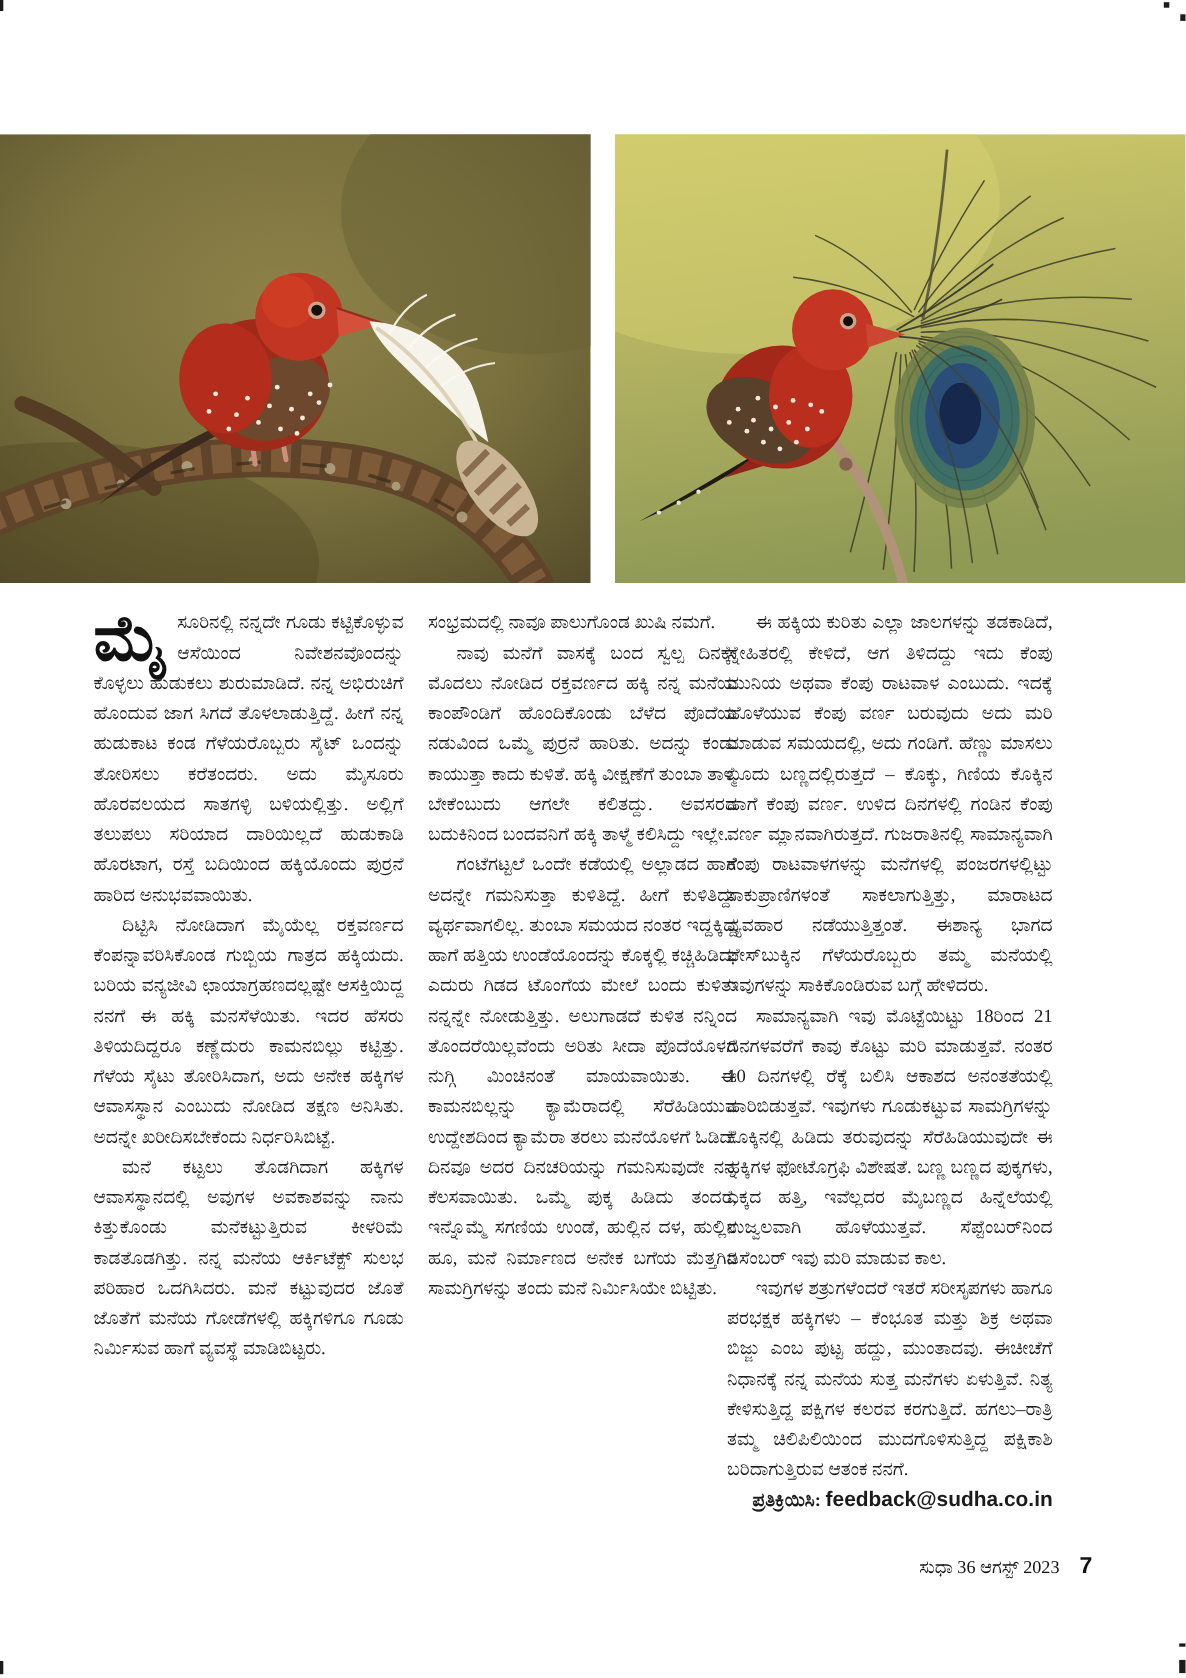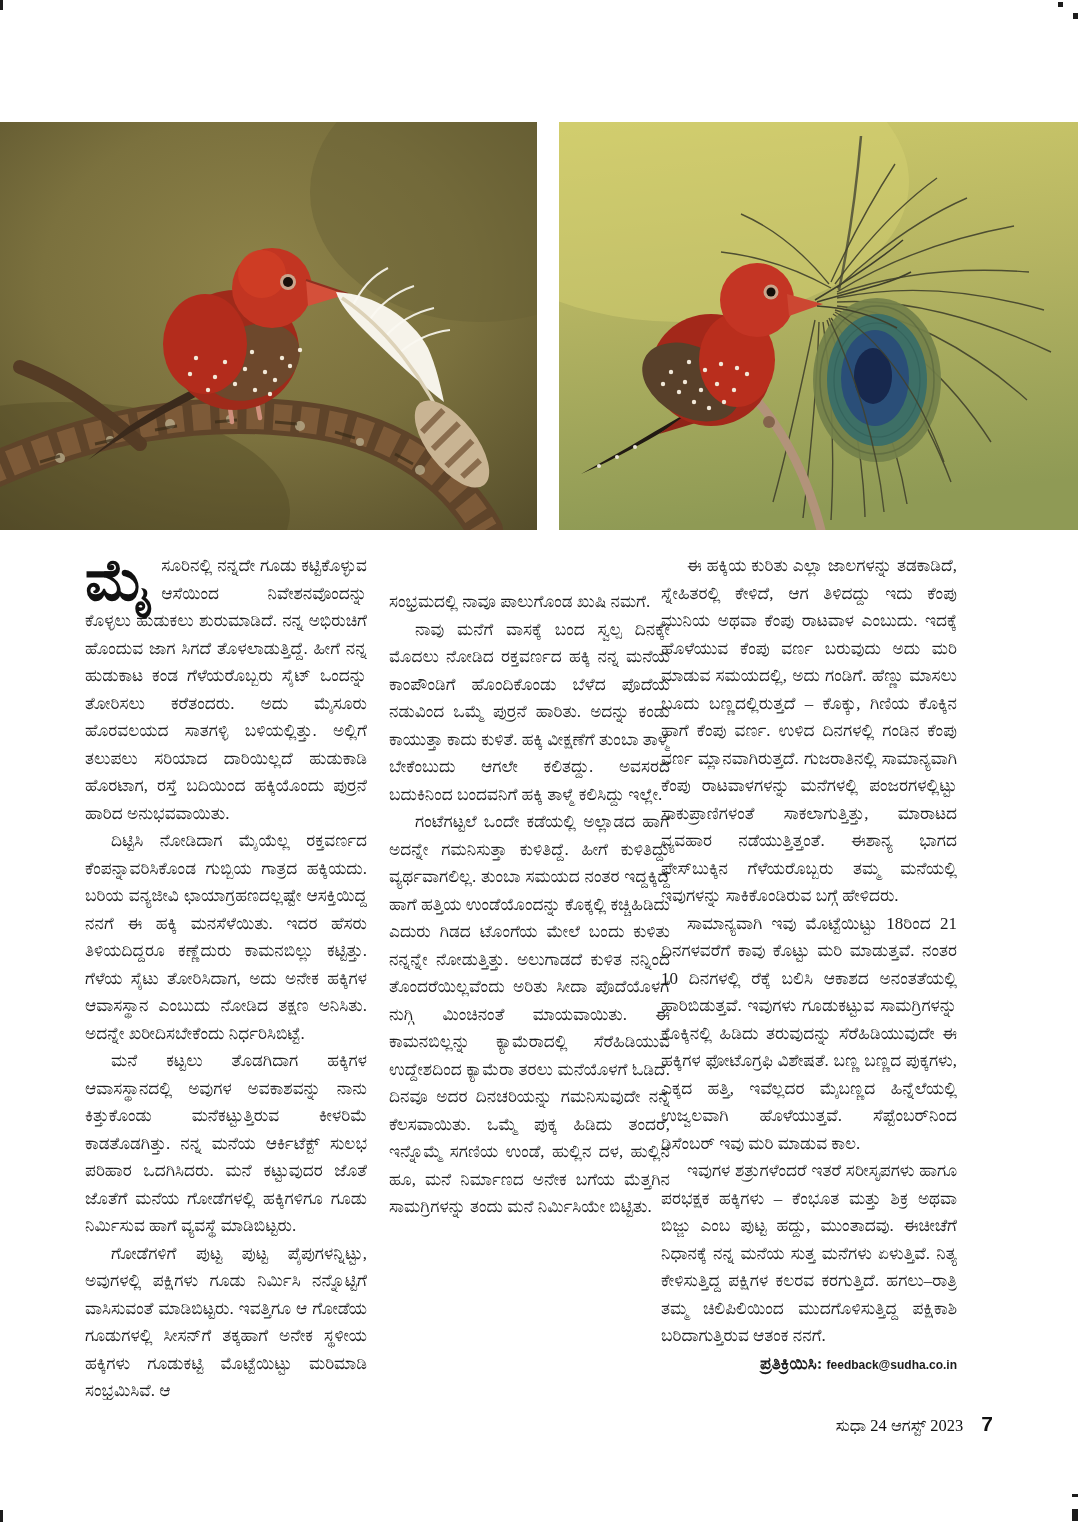--- a/index.html
+++ b/index.html
@@ -6,29 +6,29 @@
   .page { position:relative; width:1078px; height:1525px; background:#ffffff; overflow:hidden;
           font-family:"Liberation Serif", serif; color:#1b1b1b; }
   .crop { position:absolute; background:#1c1c1c; }
   .photo { position:absolute; top:122px; height:408px; margin:0; padding:0; }
   .photo svg { display:block; width:100%; height:100%; }
   .photo-left  { left:0; width:537px; }
   .photo-right { left:559px; width:519px; }
   .col { position:absolute; top:552px; height:848px; overflow:hidden;
          text-align:justify; font-size:17px; line-height:27.5px; }
   .col1 { left:85px;  width:282px; }
-  .col2 { left:389px; width:281px;margin-top:36px; }
+  .col2 { left:389px; width:281px; }
   .col3 { left:661px; width:296px; }
   p.para { margin:0; padding:0; text-indent:26px; }
   p.para.flow { text-indent:0; }
   p.para.lead { text-indent:0; }
   .dropcap { float:left; font-size:58px; line-height:46px; font-weight:700;
              padding:6px 9px 0 0; color:#111; }
   .feedback { margin:0; padding:0; text-align:right; font-weight:700; }
-  .feedback .fb-email { font-family:"Liberation Sans", sans-serif; font-size:12px; }
+  .feedback .fb-email { font-family:"Liberation Sans", sans-serif; font-size:19px; }
   .footer { position:absolute; top:1412px; left:0; width:993px; text-align:right;
             font-size:16.5px; color:#111; }
   .footer .footer-page { font-family:"Liberation Sans", sans-serif; font-weight:700;
                          font-size:21px; margin-left:14px; }
 </style>
 </head>
 <body>
 
 <div class="page">
 
@@ -197,34 +197,33 @@
           <circle cx="178" cy="246" r="2.2"></circle>
           <circle cx="104" cy="262" r="2.2"></circle>
       </g>
     </svg>
   </figure>
 
   <div class="col col1">
     <p class="para lead"><span class="dropcap">ಮೈ</span><span>ಸೂರಿನಲ್ಲಿ ನನ್ನದೇ ಗೂಡು ಕಟ್ಟಿಕೊಳ್ಳುವ ಆಸೆಯಿಂದ ನಿವೇಶನವೊಂದನ್ನು ಕೊಳ್ಳಲು ಹುಡುಕಲು ಶುರುಮಾಡಿದೆ. ನನ್ನ ಅಭಿರುಚಿಗೆ ಹೊಂದುವ ಜಾಗ ಸಿಗದೆ ತೊಳಲಾಡುತ್ತಿದ್ದೆ. ಹೀಗೆ ನನ್ನ ಹುಡುಕಾಟ ಕಂಡ ಗೆಳೆಯರೊಬ್ಬರು ಸೈಟ್ ಒಂದನ್ನು ತೋರಿಸಲು ಕರೆತಂದರು. ಅದು ಮೈಸೂರು ಹೊರವಲಯದ ಸಾತಗಳ್ಳಿ ಬಳಿಯಲ್ಲಿತ್ತು. ಅಲ್ಲಿಗೆ ತಲುಪಲು ಸರಿಯಾದ ದಾರಿಯಿಲ್ಲದೆ ಹುಡುಕಾಡಿ ಹೊರಟಾಗ, ರಸ್ತೆ ಬದಿಯಿಂದ ಹಕ್ಕಿಯೊಂದು ಪುರ್ರನೆ ಹಾರಿದ ಅನುಭವವಾಯಿತು.</span></p>
     <p class="para">ದಿಟ್ಟಿಸಿ ನೋಡಿದಾಗ ಮೈಯೆಲ್ಲ ರಕ್ತವರ್ಣದ ಕೆಂಪನ್ನಾವರಿಸಿಕೊಂಡ ಗುಬ್ಬಿಯ ಗಾತ್ರದ ಹಕ್ಕಿಯದು. ಬರಿಯ ವನ್ಯಜೀವಿ ಛಾಯಾಗ್ರಹಣದಲ್ಲಷ್ಟೇ ಆಸಕ್ತಿಯಿದ್ದ ನನಗೆ ಈ ಹಕ್ಕಿ ಮನಸೆಳೆಯಿತು. ಇದರ ಹೆಸರು ತಿಳಿಯದಿದ್ದರೂ ಕಣ್ಣೆದುರು ಕಾಮನಬಿಲ್ಲು ಕಟ್ಟಿತ್ತು. ಗೆಳೆಯ ಸೈಟು ತೋರಿಸಿದಾಗ, ಅದು ಅನೇಕ ಹಕ್ಕಿಗಳ ಆವಾಸಸ್ಥಾನ ಎಂಬುದು ನೋಡಿದ ತಕ್ಷಣ ಅನಿಸಿತು. ಅದನ್ನೇ ಖರೀದಿಸಬೇಕೆಂದು ನಿರ್ಧರಿಸಿಬಿಟ್ಟೆ.</p>
     <p class="para">ಮನೆ ಕಟ್ಟಲು ತೊಡಗಿದಾಗ ಹಕ್ಕಿಗಳ ಆವಾಸಸ್ಥಾನದಲ್ಲಿ ಅವುಗಳ ಅವಕಾಶವನ್ನು ನಾನು ಕಿತ್ತುಕೊಂಡು ಮನೆಕಟ್ಟುತ್ತಿರುವ ಕೀಳರಿಮೆ ಕಾಡತೊಡಗಿತ್ತು. ನನ್ನ ಮನೆಯ ಆರ್ಕಿಟೆಕ್ಟ್ ಸುಲಭ ಪರಿಹಾರ ಒದಗಿಸಿದರು. ಮನೆ ಕಟ್ಟುವುದರ ಜೊತೆ ಜೊತೆಗೆ ಮನೆಯ ಗೋಡೆಗಳಲ್ಲಿ ಹಕ್ಕಿಗಳಿಗೂ ಗೂಡು ನಿರ್ಮಿಸುವ ಹಾಗೆ ವ್ಯವಸ್ಥೆ ಮಾಡಿಬಿಟ್ಟರು.</p>
-    <p class="para">ಗೋಡೆಗಳಿಗೆ ಪುಟ್ಟ ಪುಟ್ಟ ಪೈಪುಗಳನ್ನಿಟ್ಟು, ಅವುಗಳಲ್ಲಿ ಪಕ್ಷಿಗಳು ಗೂಡು ನಿರ್ಮಿಸಿ ನನ್ನೊಟ್ಟಿಗೆ ವಾಸಿಸುವಂತೆ ಮಾಡಿಬಿಟ್ಟರು. ಇವತ್ತಿಗೂ ಆ ಗೋಡೆಯ ಗೂಡುಗಳಲ್ಲಿ ಸೀಸನ್‌ಗೆ ತಕ್ಕಹಾಗೆ ಅನೇಕ ಸ್ಥಳೀಯ ಹಕ್ಕಿಗಳು ಗೂಡುಕಟ್ಟಿ ಮೊಟ್ಟೆಯಿಟ್ಟು ಮರಿಮಾಡಿ ಸಂಭ್ರಮಿಸಿವೆ. ಆ</p>
   </div>
 
   <div class="col col2">
     <p class="para flow">ಸಂಭ್ರಮದಲ್ಲಿ ನಾವೂ ಪಾಲುಗೊಂಡ ಖುಷಿ ನಮಗೆ.</p>
     <p class="para">ನಾವು ಮನೆಗೆ ವಾಸಕ್ಕೆ ಬಂದ ಸ್ವಲ್ಪ ದಿನಕ್ಕೇ ಮೊದಲು ನೋಡಿದ ರಕ್ತವರ್ಣದ ಹಕ್ಕಿ ನನ್ನ ಮನೆಯ ಕಾಂಪೌಂಡಿಗೆ ಹೊಂದಿಕೊಂಡು ಬೆಳೆದ ಪೊದೆಯ ನಡುವಿಂದ ಒಮ್ಮೆ ಪುರ್ರನೆ ಹಾರಿತು. ಅದನ್ನು ಕಂಡು ಕಾಯುತ್ತಾ ಕಾದು ಕುಳಿತೆ. ಹಕ್ಕಿ ವೀಕ್ಷಣೆಗೆ ತುಂಬಾ ತಾಳ್ಮೆ ಬೇಕೆಂಬುದು ಆಗಲೇ ಕಲಿತದ್ದು. ಅವಸರದ ಬದುಕಿನಿಂದ ಬಂದವನಿಗೆ ಹಕ್ಕಿ ತಾಳ್ಮೆ ಕಲಿಸಿದ್ದು ಇಲ್ಲೇ.</p>
     <p class="para">ಗಂಟೆಗಟ್ಟಲೆ ಒಂದೇ ಕಡೆಯಲ್ಲಿ ಅಲ್ಲಾಡದ ಹಾಗೆ ಅದನ್ನೇ ಗಮನಿಸುತ್ತಾ ಕುಳಿತಿದ್ದೆ. ಹೀಗೆ ಕುಳಿತಿದ್ದು ವ್ಯರ್ಥವಾಗಲಿಲ್ಲ. ತುಂಬಾ ಸಮಯದ ನಂತರ ಇದ್ದಕ್ಕಿದ್ದ ಹಾಗೆ ಹತ್ತಿಯ ಉಂಡೆಯೊಂದನ್ನು ಕೊಕ್ಕಲ್ಲಿ ಕಚ್ಚಿಹಿಡಿದು ಎದುರು ಗಿಡದ ಟೊಂಗೆಯ ಮೇಲೆ ಬಂದು ಕುಳಿತು ನನ್ನನ್ನೇ ನೋಡುತ್ತಿತ್ತು. ಅಲುಗಾಡದೆ ಕುಳಿತ ನನ್ನಿಂದ ತೊಂದರೆಯಿಲ್ಲವೆಂದು ಅರಿತು ಸೀದಾ ಪೊದೆಯೊಳಗೆ ನುಗ್ಗಿ ಮಿಂಚಿನಂತೆ ಮಾಯವಾಯಿತು. ಈ ಕಾಮನಬಿಲ್ಲನ್ನು ಕ್ಯಾಮೆರಾದಲ್ಲಿ ಸೆರೆಹಿಡಿಯುವ ಉದ್ದೇಶದಿಂದ ಕ್ಯಾಮೆರಾ ತರಲು ಮನೆಯೊಳಗೆ ಓಡಿದೆ. ದಿನವೂ ಅದರ ದಿನಚರಿಯನ್ನು ಗಮನಿಸುವುದೇ ನನ್ನ ಕೆಲಸವಾಯಿತು. ಒಮ್ಮೆ ಪುಕ್ಕ ಹಿಡಿದು ತಂದರೆ, ಇನ್ನೊಮ್ಮೆ ಸಗಣಿಯ ಉಂಡೆ, ಹುಲ್ಲಿನ ದಳ, ಹುಲ್ಲಿನ ಹೂ, ಮನೆ ನಿರ್ಮಾಣದ ಅನೇಕ ಬಗೆಯ ಮೆತ್ತಗಿನ ಸಾಮಗ್ರಿಗಳನ್ನು ತಂದು ಮನೆ ನಿರ್ಮಿಸಿಯೇ ಬಿಟ್ಟಿತು.</p>
   </div>
 
   <div class="col col3">
     <p class="para">ಈ ಹಕ್ಕಿಯ ಕುರಿತು ಎಲ್ಲಾ ಜಾಲಗಳನ್ನು ತಡಕಾಡಿದೆ, ಸ್ನೇಹಿತರಲ್ಲಿ ಕೇಳಿದೆ, ಆಗ ತಿಳಿದದ್ದು ಇದು ಕೆಂಪು ಮುನಿಯ ಅಥವಾ ಕೆಂಪು ರಾಟವಾಳ ಎಂಬುದು. ಇದಕ್ಕೆ ಹೊಳೆಯುವ ಕೆಂಪು ವರ್ಣ ಬರುವುದು ಅದು ಮರಿ ಮಾಡುವ ಸಮಯದಲ್ಲಿ, ಅದು ಗಂಡಿಗೆ. ಹೆಣ್ಣು ಮಾಸಲು ಬೂದು ಬಣ್ಣದಲ್ಲಿರುತ್ತದೆ – ಕೊಕ್ಕು, ಗಿಣಿಯ ಕೊಕ್ಕಿನ ಹಾಗೆ ಕೆಂಪು ವರ್ಣ. ಉಳಿದ ದಿನಗಳಲ್ಲಿ ಗಂಡಿನ ಕೆಂಪು ವರ್ಣ ಮ್ಲಾನವಾಗಿರುತ್ತದೆ. ಗುಜರಾತಿನಲ್ಲಿ ಸಾಮಾನ್ಯವಾಗಿ ಕೆಂಪು ರಾಟವಾಳಗಳನ್ನು ಮನೆಗಳಲ್ಲಿ ಪಂಜರಗಳಲ್ಲಿಟ್ಟು ಸಾಕುಪ್ರಾಣಿಗಳಂತೆ ಸಾಕಲಾಗುತ್ತಿತ್ತು, ಮಾರಾಟದ ವ್ಯವಹಾರ ನಡೆಯುತ್ತಿತ್ತಂತೆ. ಈಶಾನ್ಯ ಭಾಗದ ಫೇಸ್‌ಬುಕ್ಕಿನ ಗೆಳೆಯರೊಬ್ಬರು ತಮ್ಮ ಮನೆಯಲ್ಲಿ ಇವುಗಳನ್ನು ಸಾಕಿಕೊಂಡಿರುವ ಬಗ್ಗೆ ಹೇಳಿದರು.</p>
     <p class="para">ಸಾಮಾನ್ಯವಾಗಿ ಇವು ಮೊಟ್ಟೆಯಿಟ್ಟು 18ರಿಂದ 21 ದಿನಗಳವರೆಗೆ ಕಾವು ಕೊಟ್ಟು ಮರಿ ಮಾಡುತ್ತವೆ. ನಂತರ 10 ದಿನಗಳಲ್ಲಿ ರೆಕ್ಕೆ ಬಲಿಸಿ ಆಕಾಶದ ಅನಂತತೆಯಲ್ಲಿ ಹಾರಿಬಿಡುತ್ತವೆ. ಇವುಗಳು ಗೂಡುಕಟ್ಟುವ ಸಾಮಗ್ರಿಗಳನ್ನು ಕೊಕ್ಕಿನಲ್ಲಿ ಹಿಡಿದು ತರುವುದನ್ನು ಸೆರೆಹಿಡಿಯುವುದೇ ಈ ಹಕ್ಕಿಗಳ ಫೋಟೊಗ್ರಫಿ ವಿಶೇಷತೆ. ಬಣ್ಣ ಬಣ್ಣದ ಪುಕ್ಕಗಳು, ಎಕ್ಕದ ಹತ್ತಿ, ಇವೆಲ್ಲದರ ಮೈಬಣ್ಣದ ಹಿನ್ನೆಲೆಯಲ್ಲಿ ಉಜ್ವಲವಾಗಿ ಹೊಳೆಯುತ್ತವೆ. ಸೆಪ್ಟೆಂಬರ್‌ನಿಂದ ಡಿಸೆಂಬರ್ ಇವು ಮರಿ ಮಾಡುವ ಕಾಲ.</p>
     <p class="para">ಇವುಗಳ ಶತ್ರುಗಳೆಂದರೆ ಇತರೆ ಸರೀಸೃಪಗಳು ಹಾಗೂ ಪರಭಕ್ಷಕ ಹಕ್ಕಿಗಳು – ಕೆಂಭೂತ ಮತ್ತು ಶಿಕ್ರ ಅಥವಾ ಬಿಜ್ಜು ಎಂಬ ಪುಟ್ಟ ಹದ್ದು, ಮುಂತಾದವು. ಈಚೀಚೆಗೆ ನಿಧಾನಕ್ಕೆ ನನ್ನ ಮನೆಯ ಸುತ್ತ ಮನೆಗಳು ಏಳುತ್ತಿವೆ. ನಿತ್ಯ ಕೇಳಿಸುತ್ತಿದ್ದ ಪಕ್ಷಿಗಳ ಕಲರವ ಕರಗುತ್ತಿದೆ. ಹಗಲು–ರಾತ್ರಿ ತಮ್ಮ ಚಿಲಿಪಿಲಿಯಿಂದ ಮುದಗೊಳಿಸುತ್ತಿದ್ದ ಪಕ್ಷಿಕಾಶಿ ಬರಿದಾಗುತ್ತಿರುವ ಆತಂಕ ನನಗೆ.</p>
     <p class="feedback"><span class="fb-label">ಪ್ರತಿಕ್ರಿಯಿಸಿ:</span> <span class="fb-email">feedback@sudha.co.in</span></p>
   </div>
 
   <div class="footer">
-    <span class="footer-issue">ಸುಧಾ 24 ಆಗಸ್ಟ್ 2023</span>
+    <span class="footer-issue">ಸುಧಾ 36 ಆಗಸ್ಟ್ 2023</span>
     <span class="footer-page">7</span>
   </div>
 
 </div>
 
 </body></html>

